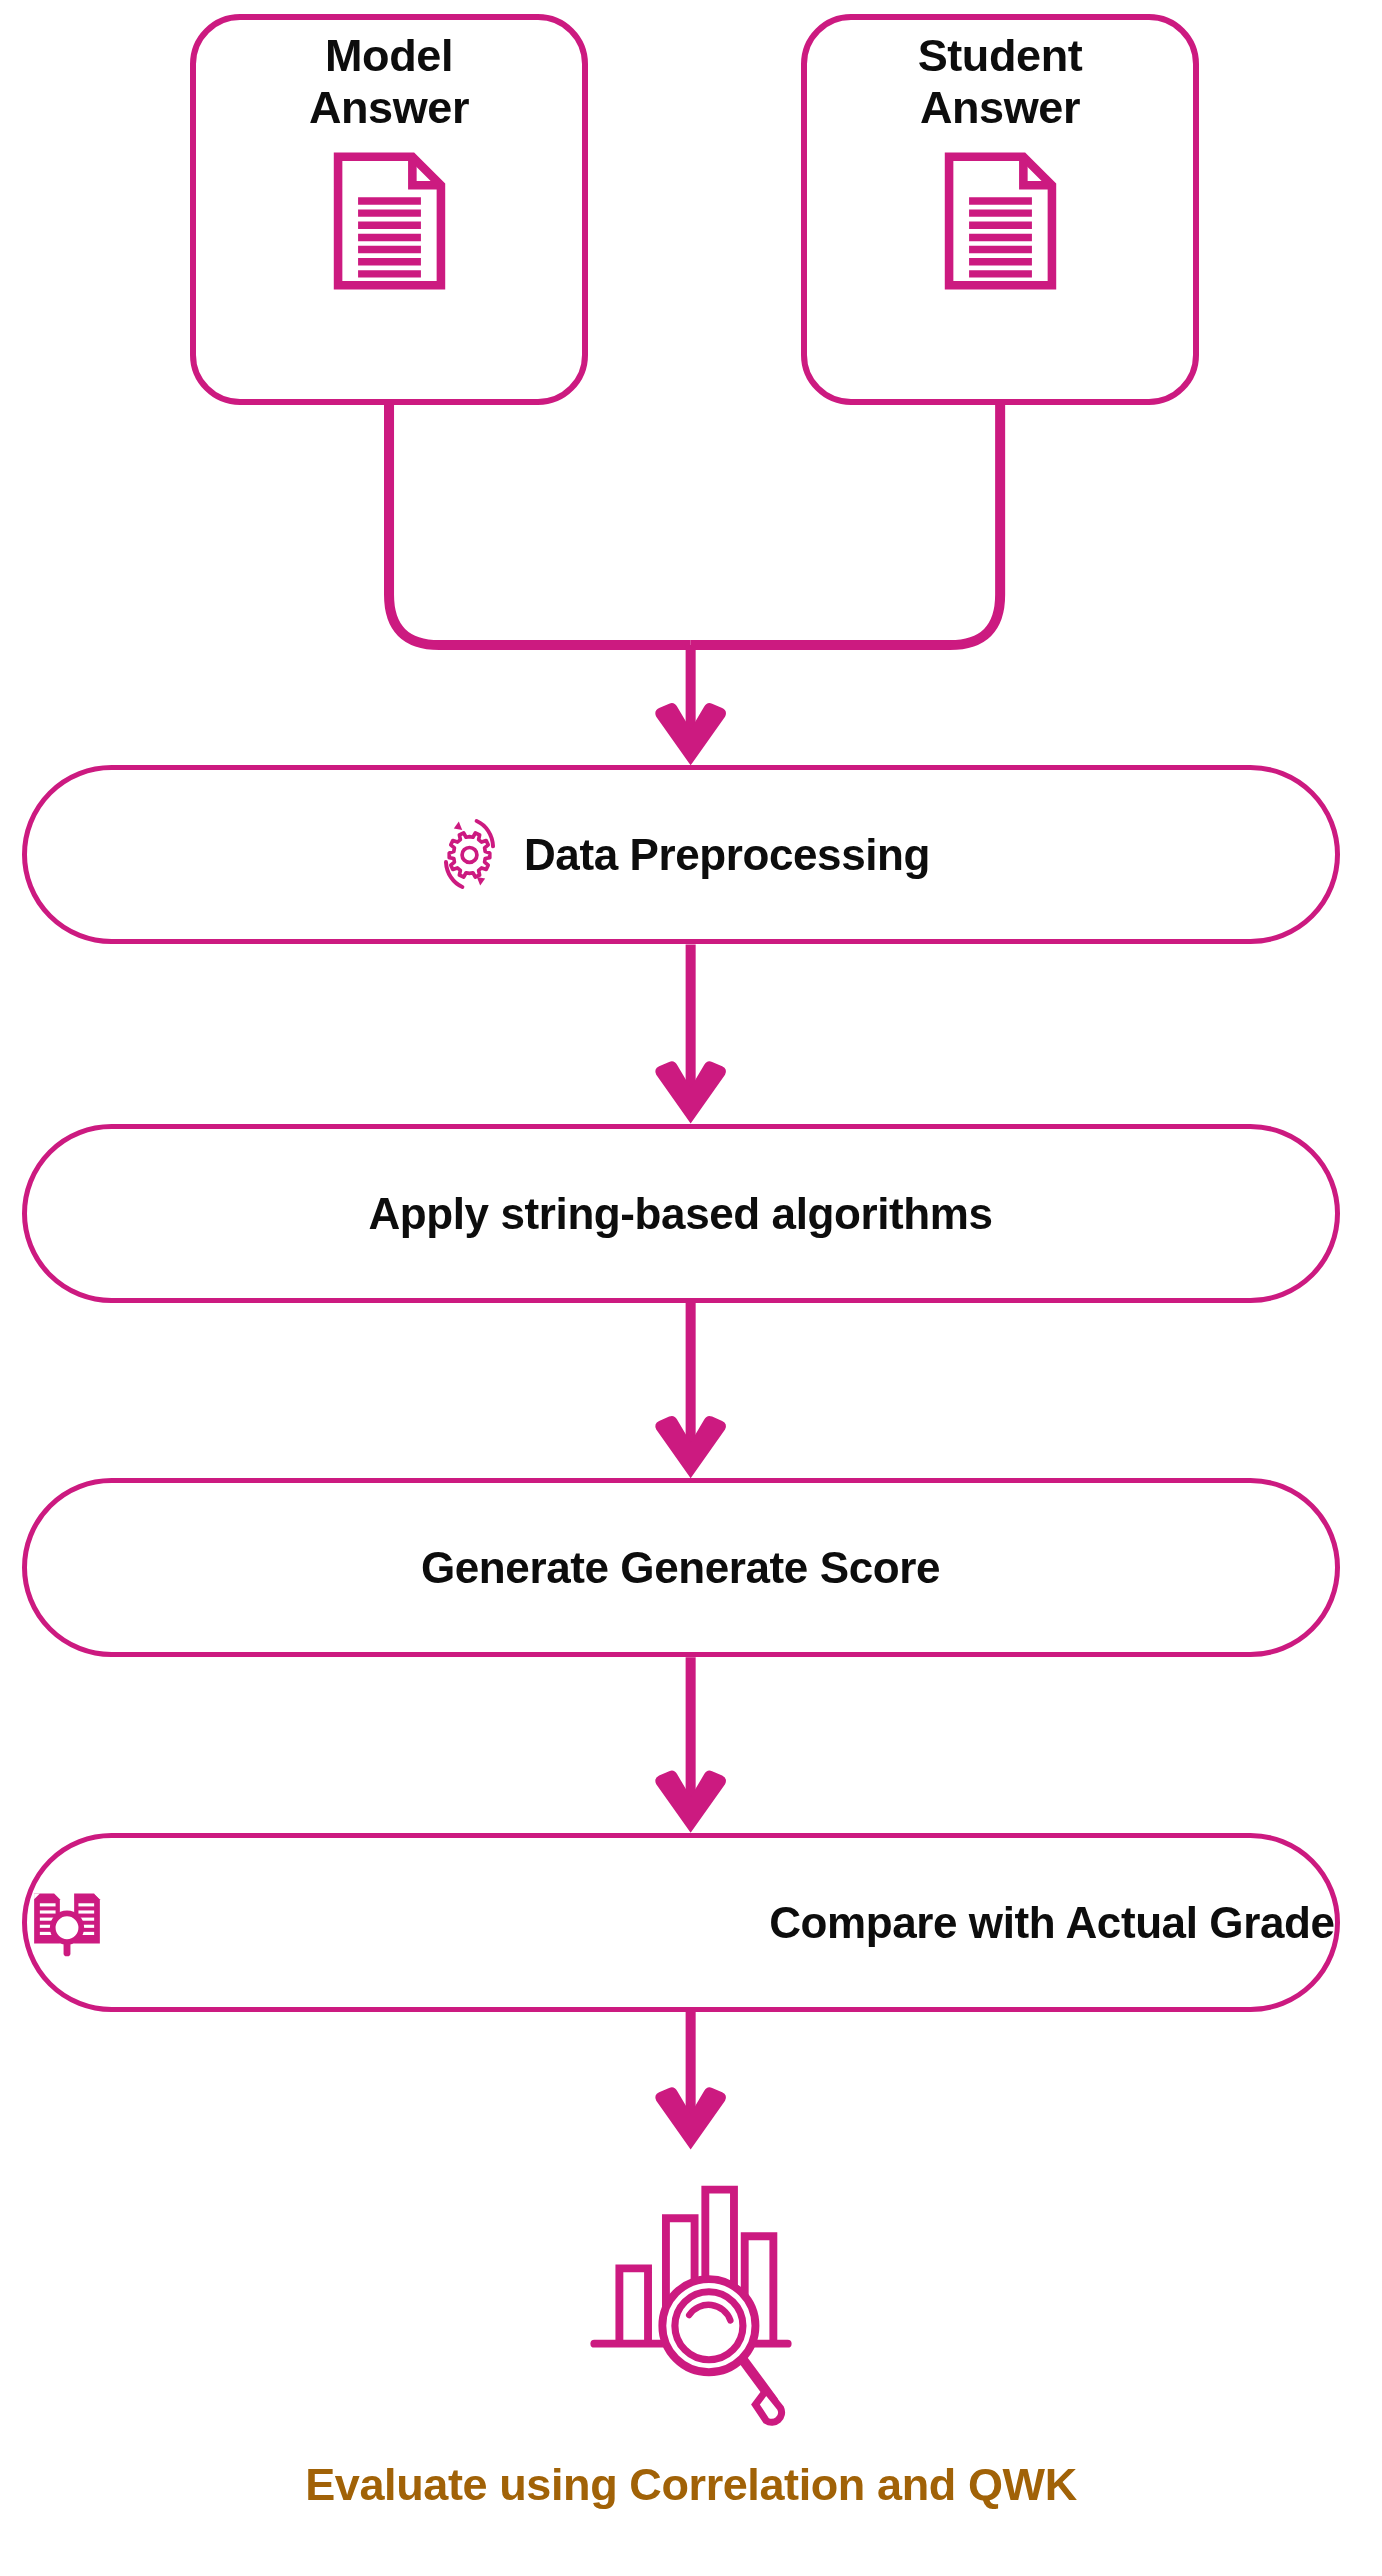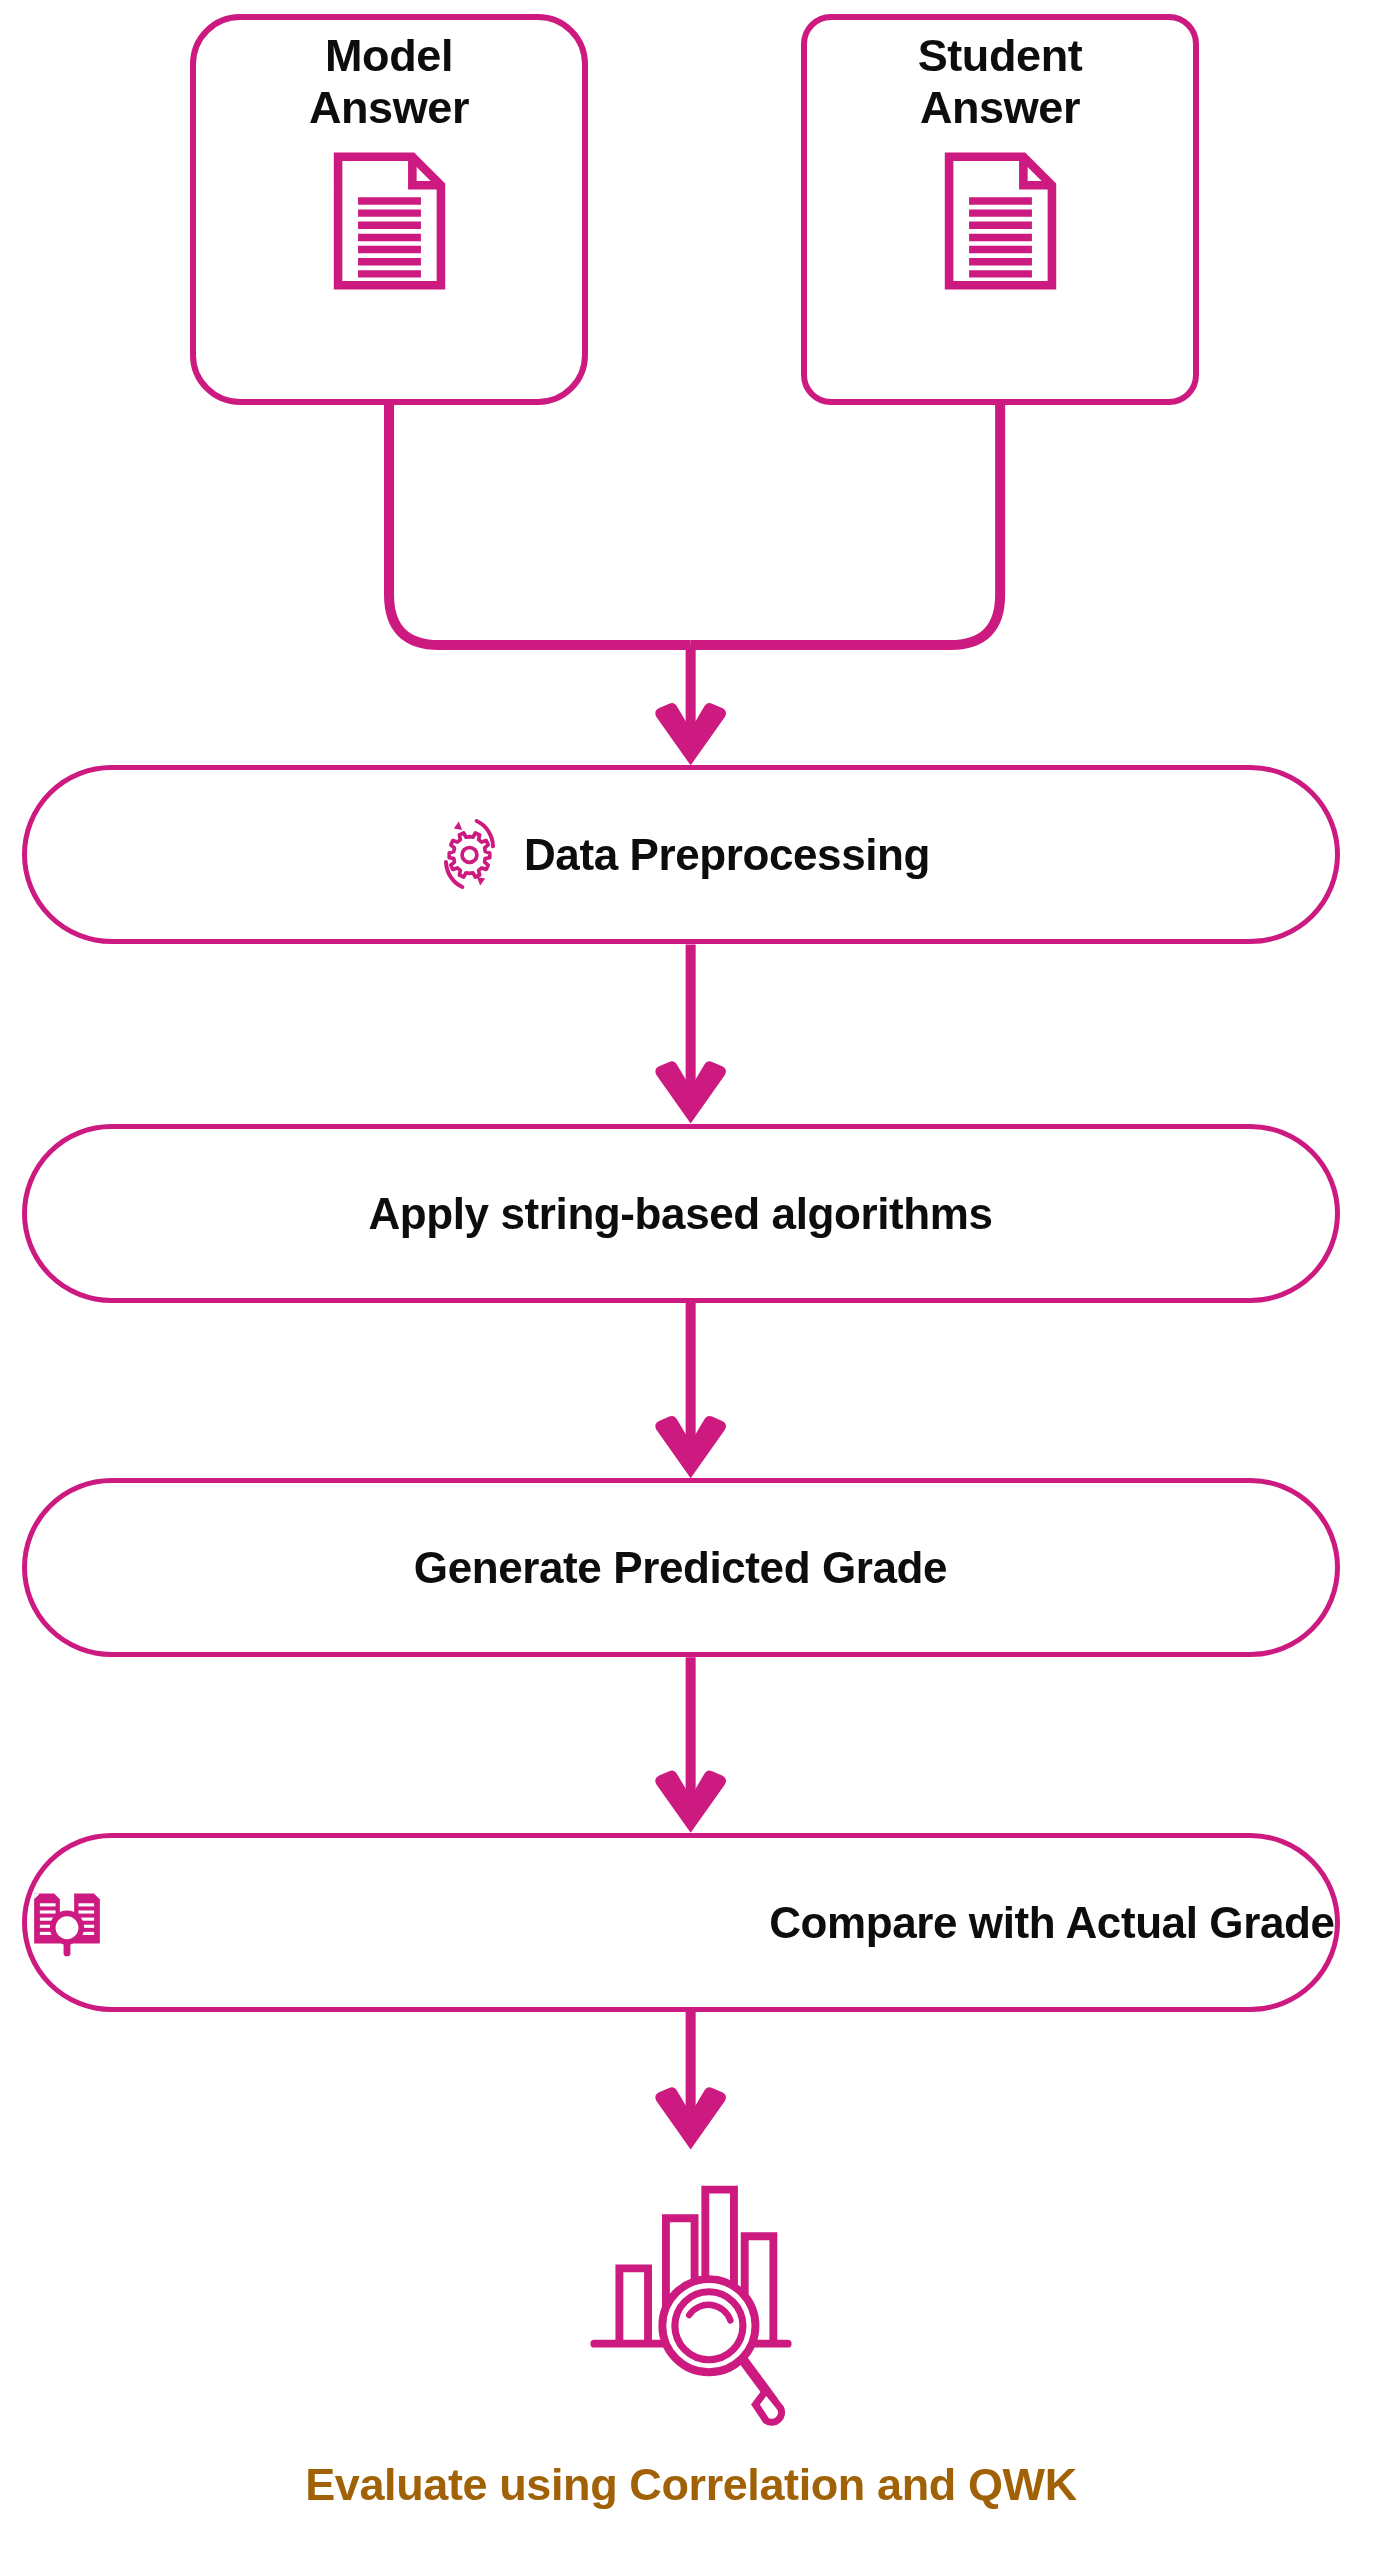--- a/index.html
+++ b/index.html
@@ -25,21 +25,21 @@
     box-sizing: border-box;
     border: 6.4px solid var(--accent);
     border-radius: 50px;
     background: #ffffff;
     display: flex;
     flex-direction: column;
     align-items: center;
     padding-top: 10px;
   }
   #card-model  { left: 190px;  top: 14.3px; width: 398px; height: 391px; }
-  #card-student{ left: 801px; top: 14.3px; width: 398px; height: 391px; border-radius: 30px; }
+  #card-student{ left: 801px; top: 14.3px; width: 398px; height: 391px; }
 
   .src-title {
     font-size: 45px;
     font-weight: 700;
     color: #0d0d0d;
     line-height: 1.14;
     text-align: center;
     letter-spacing: -0.4px;
     white-space: pre-line;
   }
@@ -194,21 +194,21 @@
         <path d="M10.5 33 A 18 20 0 0 0 22 50.5" fill="none" stroke="#CC1A80" stroke-width="2.8" stroke-linecap="round"></path>
         <path d="M43.5 22 A 18 20 0 0 0 32 4.2" fill="none" stroke="#CC1A80" stroke-width="2.8" stroke-linecap="round"></path>
         <path d="M15.5 4.6 L12.0 9.4 L17.9 10.6 Z" fill="#CC1A80" transform="translate(4,0)"></path>
         <path d="M38.5 49.4 L42.0 44.6 L36.1 43.4 Z" fill="#CC1A80" transform="translate(-4,0)"></path>
       </svg>
     </span>
     <span class="pill-label">Data Preprocessing</span>
   </div>
 
   <div class="pill" id="pill-score">
-    <span class="pill-label">Generate Predicted Grade</span>
+    <span class="pill-label">Generate Generate Score</span>
   </div>
 
   <div class="pill" id="pill-compare">
     <span>
       <svg width="80" height="80" viewBox="0 0 56 56" xmlns="http://www.w3.org/2000/svg">
 
         <path d="M5 8 H19 L23 12 V43 H5 Z" fill="#CC1A80"></path>
         <path d="M5 8 L9 8 L5 12 Z" fill="#ffffff"></path>
         <g stroke="#ffffff" stroke-width="2.2">
           <line x1="9" y1="16" x2="20" y2="16"></line>

